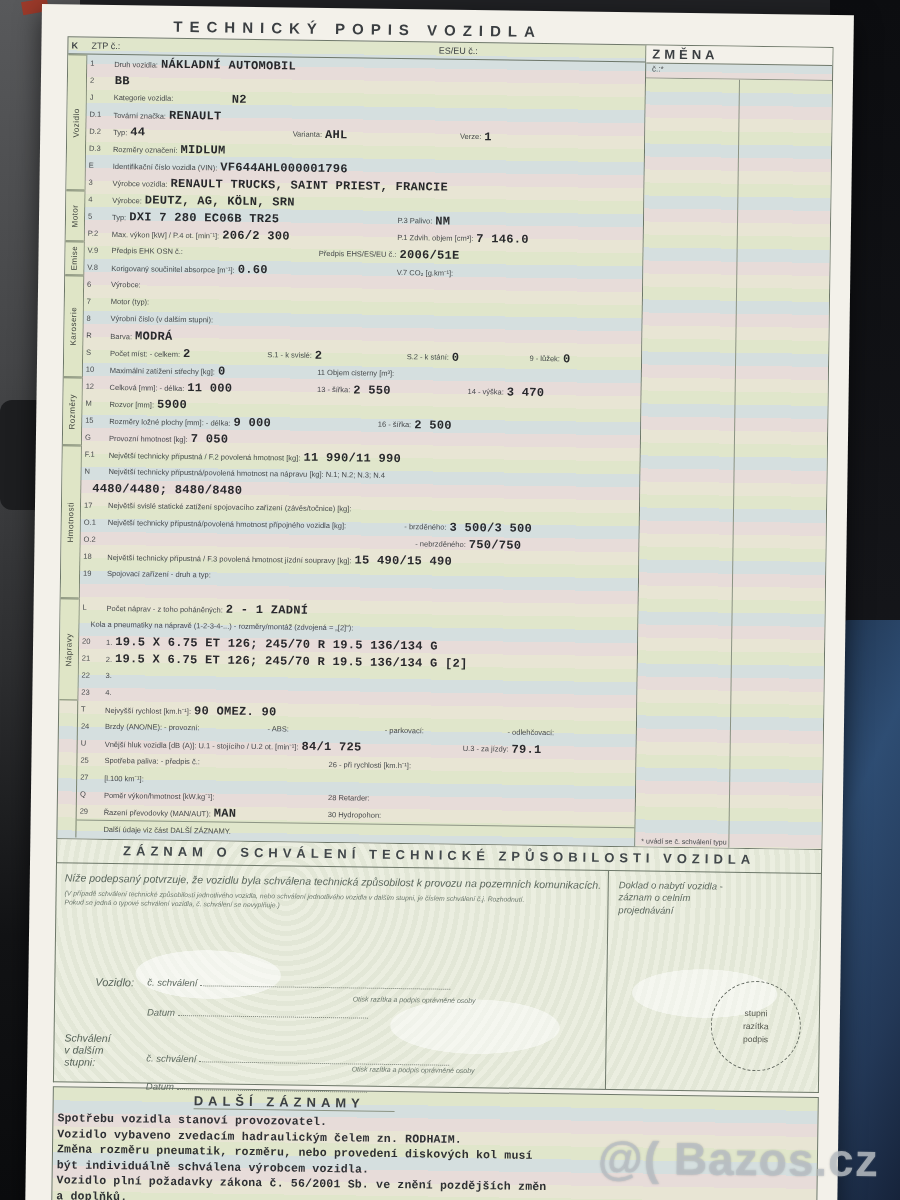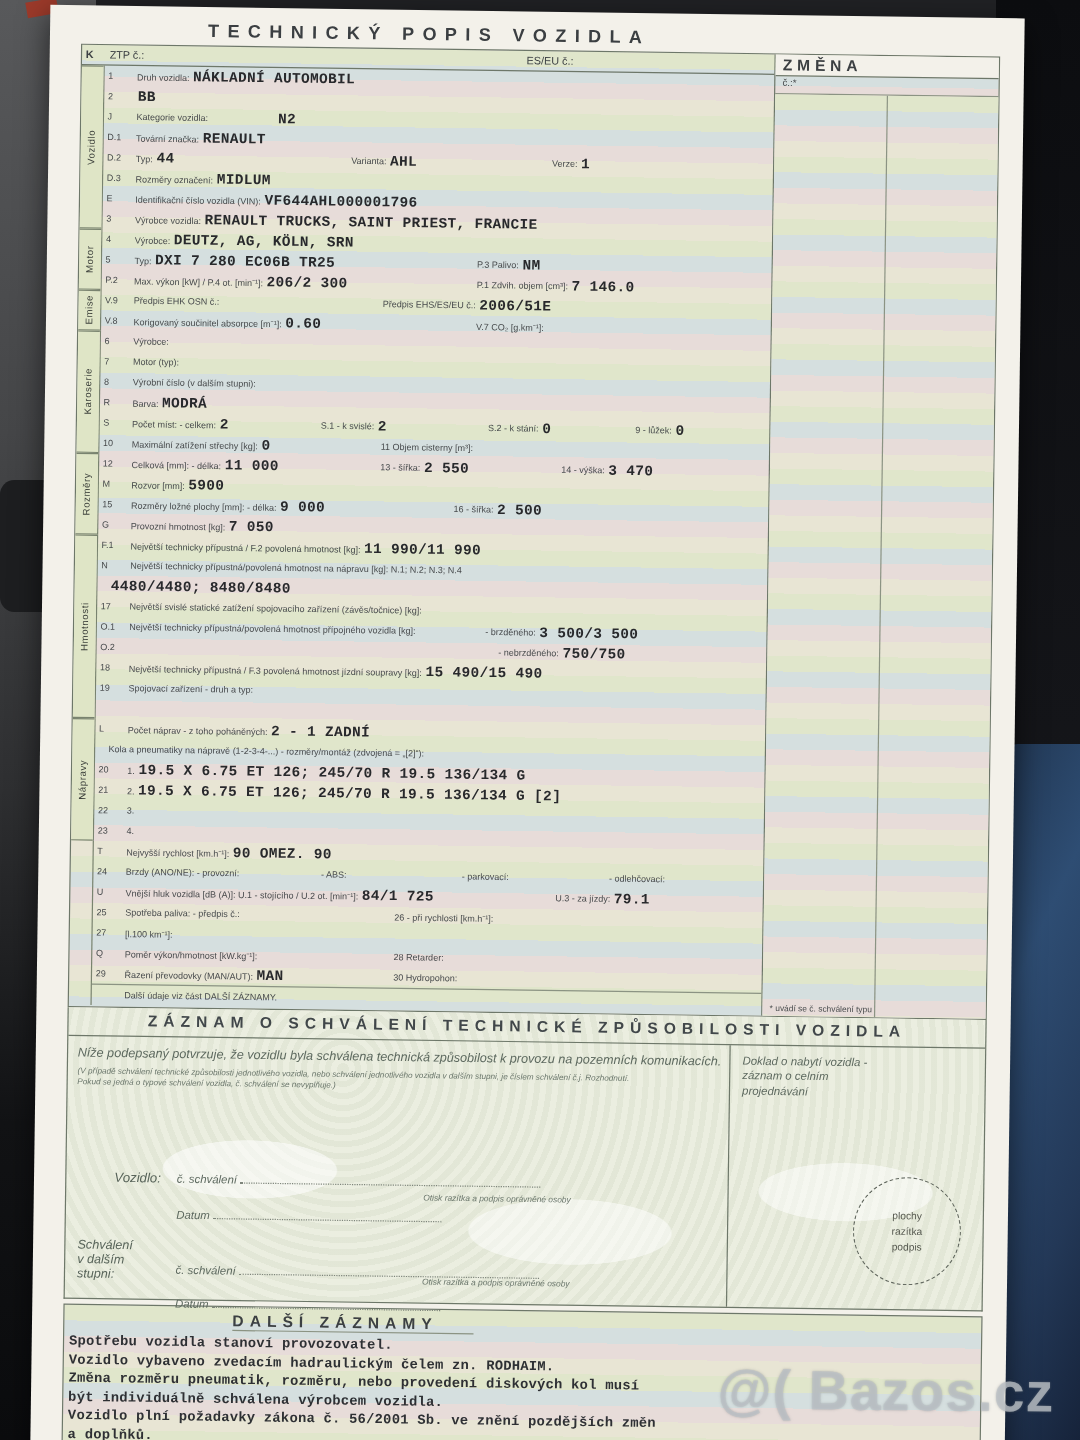--- a/index.html
+++ b/index.html
@@ -602,21 +602,21 @@
         </div>
         <div class="ap-stamp st2">Otisk razítka a podpis oprávněné osoby</div>
         <div class="ap-row ap-dt2">
           <span>Datum</span>
           <span class="dots d-med"></span>
         </div>
       </div>
       <div class="approval-side">
         <div class="side-text">Doklad o nabytí vozidla - záznam o celním projednávání</div>
         <div class="stamp-circle">
-            <div class="cl">plochy</div>
+            <div class="cl">stupni</div>
             <div class="cl">razítka</div>
             <div class="cl">podpis</div>
           </div>
       </div>
     </div>
   </div>
 
   <div class="dalsi striped">
     <div class="dalsi-title">DALŠÍ ZÁZNAMY</div>
     <div>

